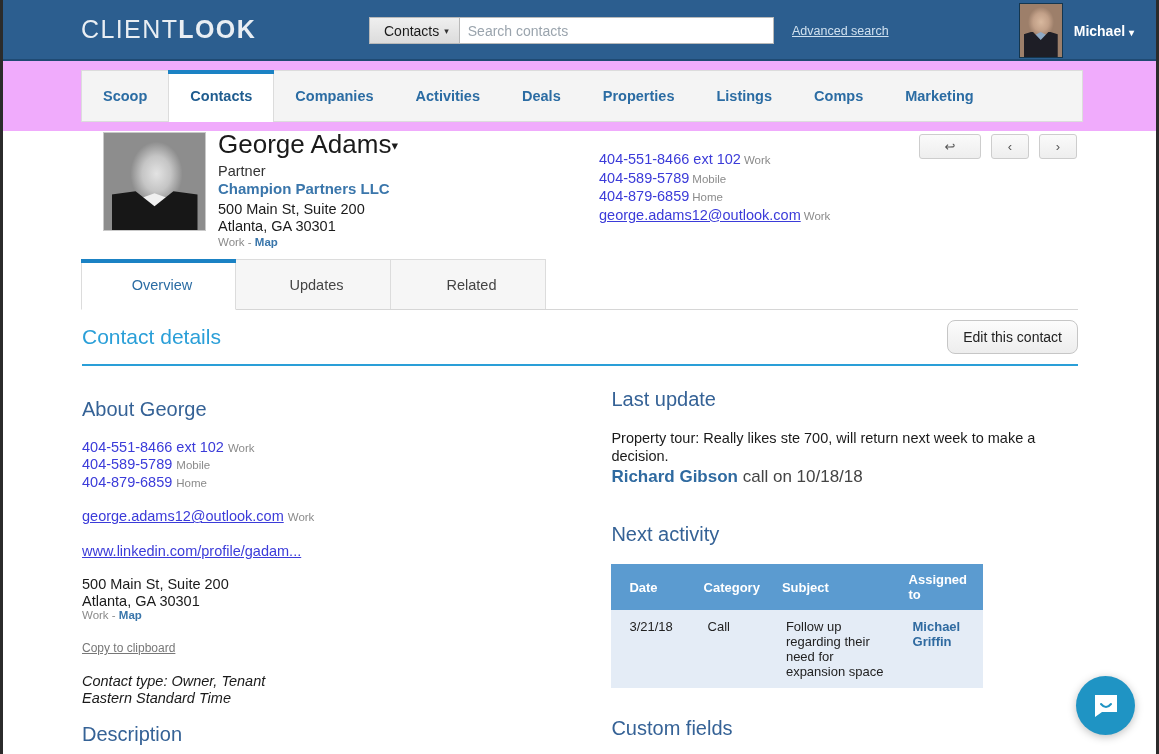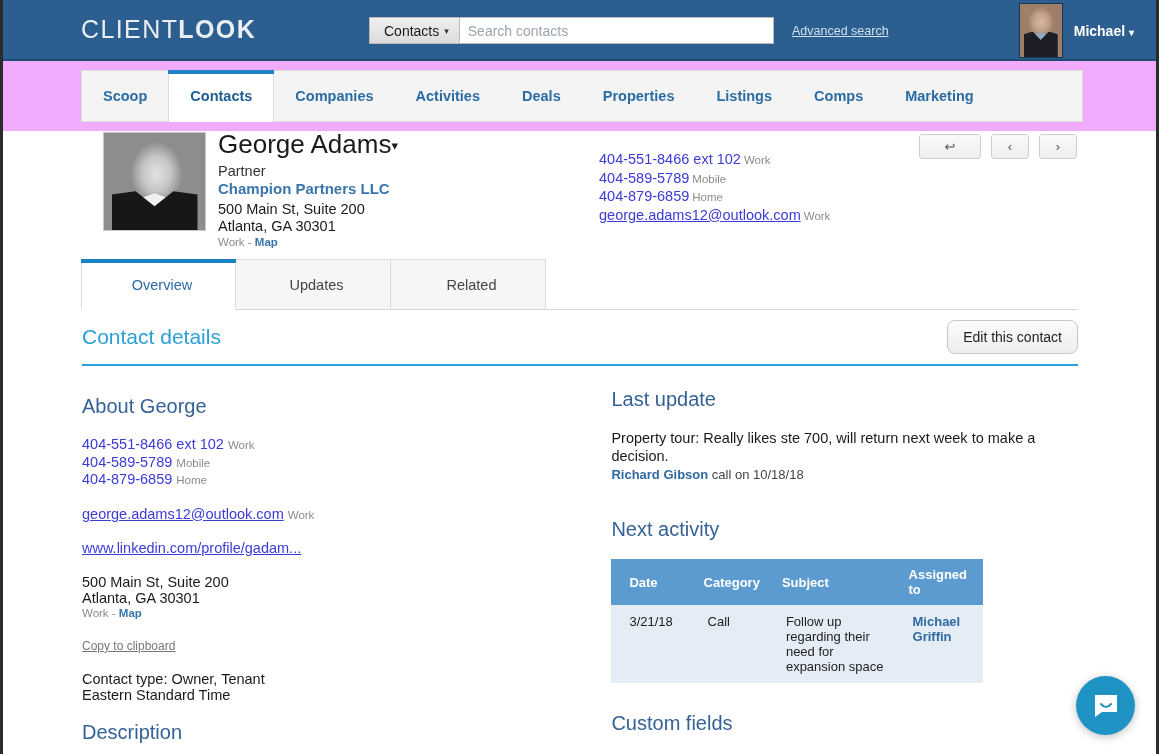--- a/index.html
+++ b/index.html
@@ -269,24 +269,24 @@
   .lines .val.underline { text-decoration:underline; }
   .lines .lbl { color:#8b8b8b; font-size:11.5px; margin-left:4px; }
   .gap { height:17px; }
   .addr-line { font-size:14.5px; color:#1a1a1a; line-height:16.5px; }
   .addr-lbl { font-size:11.5px; color:#8b8b8b; }
   .addr-lbl a { color:#3a76ab; font-weight:bold; text-decoration:none; cursor:pointer; }
   .copy-clip {
     font-size:12px; color:#777; text-decoration:underline;
     cursor:pointer; display:inline-block;
   }
-  .plain { font-size:14.5px; color:#1a1a1a; line-height:16.5px; }
+  .plain { font-size:14.5px; color:#1a1a1a; line-height:16.5px;font-style:italic; }
 
   .update-text { font-size:14.5px; color:#1a1a1a; line-height:18px; max-width:462px; }
-  .update-meta { font-size:13px; color:#444; margin-top:2px; }
+  .update-meta { font-size:17px; color:#444; margin-top:2px; }
   .update-meta .who { color:#2f6aa0; font-weight:bold; cursor:pointer; }
 
   table.next-act {
     border-collapse:collapse;
     width:372px;
     margin-top:2px;
   }
   table.next-act th {
     background:#5b9bd0; color:#fff;
     font-size:13px; font-weight:bold;

